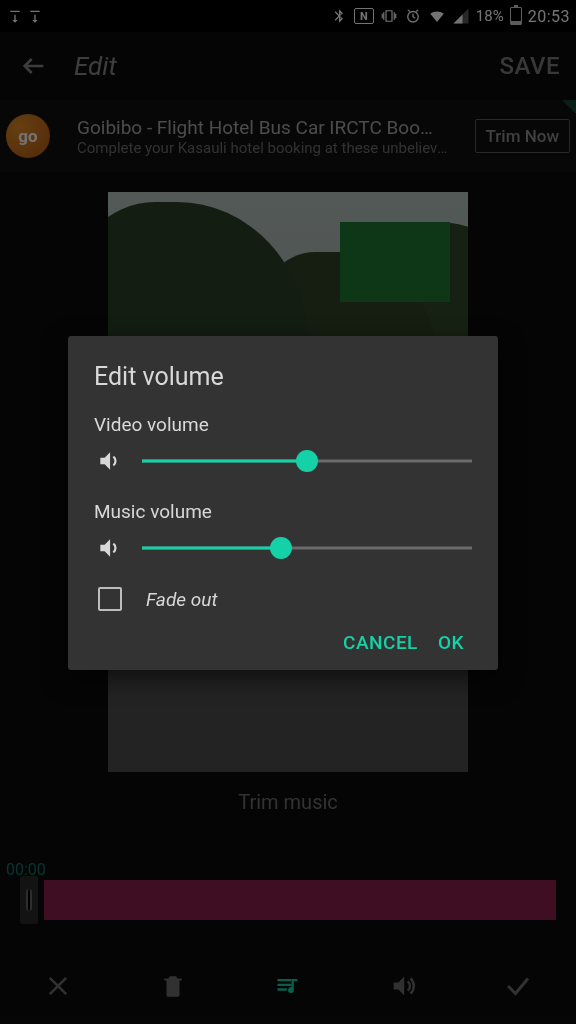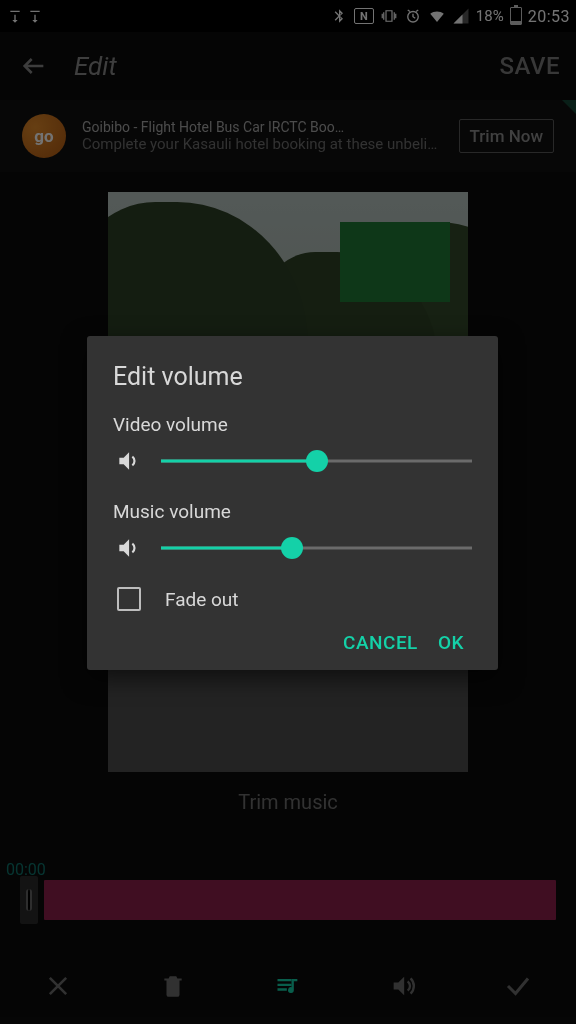--- a/index.html
+++ b/index.html
@@ -16,24 +16,24 @@
   .statusbar .batt::after { content:""; position:absolute; bottom:0; left:0; right:0; height:18%; background:#ccc; }
   .statusbar .time { font-weight: 400; letter-spacing: .5px; }
 
   
   .toolbar { height: 68px; display: flex; align-items: center; padding: 0 16px; color: #8f8f8f; }
   .toolbar .back { width: 36px; height: 36px; display:flex; align-items:center; justify-content:center; }
   .toolbar .title { font-size: 26px; color: #8a8a8a; margin-left: 22px; font-weight: 400; font-style: italic; }
   .toolbar .save { margin-left: auto; font-size: 24px; letter-spacing: .5px; color: #7c7c7c; font-weight: 500; }
 
   
-  .adbanner { height: 72px; background: #111; display: flex; align-items: center; padding: 6px 22px; gap: 16px; position: relative; }
+  .adbanner { height: 72px; background: #111; display: flex; align-items: center; padding: 6px 6px; gap: 27px; position: relative; }
   .adbanner .logo { width: 44px; height:44px; border-radius: 50%; background: radial-gradient(circle at 30% 30%, #e38b2a, #b45b12); display:flex; align-items:center; justify-content:center; color:#fff; font-weight:700; font-size:17px; }
   .adbanner .text { flex:1; overflow:hidden; }
-  .adbanner .text .t1 { color:#a8a8a8; font-size:14px; white-space:nowrap; overflow:hidden; text-overflow:ellipsis; }
+  .adbanner .text .t1 { color:#a8a8a8; font-size:19px; white-space:nowrap; overflow:hidden; text-overflow:ellipsis; }
   .adbanner .text .t2 { color:#6f6f6f; font-size:15px; white-space:nowrap; overflow:hidden; text-overflow:ellipsis; }
   .adbanner .cta { border:1px solid #5a5a5a; color:#8e8e8e; padding:6px 10px; border-radius:2px; font-size:17px; font-weight:500; }
   .adbanner .adcorner { position:absolute; top:0; right:0; width:0;height:0; border-left:14px solid transparent; border-top:14px solid #1aa77a; opacity:.35; }
 
   
   .videoarea { position:absolute; top: 172px; left: 0; right: 0; bottom: 0; }
   .preview { margin: 20px auto 0; width: 360px; height: 580px; background: linear-gradient(#4b5a4c, #5b6757); position: relative; overflow:hidden; }
   .preview .sky { position:absolute; top:0;left:0;right:0;height:60%; background: linear-gradient(#b9c6c1,#9aa79f); }
   .preview .foliage { position:absolute; top:10px; left:-40px; width:240px; height:260px; background:#2e4126; border-radius:40% 60% 50% 50%; box-shadow: 160px 20px 0 -30px #304427, 260px 0px 0 -20px #344a2a; }
   .preview .sign { position:absolute; top:30px; right:18px; width:110px; height:80px; background:#1f7b37; }
@@ -48,30 +48,30 @@
   .timeline .track { flex:1; height:40px; background:#8e1f4c; margin-left:6px; border-radius:1px; }
 
   
   .bottombar { position:absolute; bottom:0; left:0; right:0; height:76px; display:flex; align-items:center; justify-content:space-around; }
   .bottombar .btn { width:40px; height:40px; display:flex; align-items:center; justify-content:center; color:#6f6f6f; }
 
   
   .scrim { position:absolute; inset:0; background: rgba(0,0,0,0.55); }
 
   
-  .dialog { position:absolute; left:87px; right:78px; top:336px; background:#333333; border-radius:3px; padding: 26px 26px 16px; box-shadow: 0 8px 24px rgba(0,0,0,.6); }
+  .dialog { position:absolute; left:68px; right:78px; top:336px; background:#333333; border-radius:3px; padding: 26px 26px 16px; box-shadow: 0 8px 24px rgba(0,0,0,.6); }
   .dialog h2 { color:#d8d8d8; font-size:25px; font-weight:400; margin-bottom: 22px; }
   .labelrow { color:#d8d8d8; font-size:19px; margin-bottom:10px; }
   .sliderrow { display:flex; align-items:center; gap:18px; margin-bottom:24px; }
   .sliderrow .spk { width:30px; height:30px; color:#d8d8d8; display:flex; align-items:center; justify-content:center; }
   .slider { position:relative; flex:1; height:24px; }
   .slider .track { position:absolute; left:0; right:0; top:50%; height:3px; background:#6b6b6b; transform:translateY(-50%); }
   .slider .fill { position:absolute; left:0; top:50%; height:3px; background:#14d1a8; transform:translateY(-50%); }
   .slider .thumb { position:absolute; top:50%; width:22px; height:22px; background:#14d1a8; border-radius:50%; transform:translate(-50%,-50%); }
-  .checkrow { display:flex; align-items:center; gap:24px; margin-top:6px; margin-bottom:20px; }
+  .checkrow { display:flex; align-items:center; gap:24px; margin-top:6px; margin-bottom:20px;font-style:italic; }
   .checkrow .box { width:24px; height:24px; border:2.5px solid #bdbdbd; border-radius:2px; margin-left:4px; }
   .checkrow .lbl { color:#d8d8d8; font-size:19px; }
   .dlgbtns { display:flex; justify-content:flex-end; gap:20px; padding-right:8px; }
   .dlgbtns span { color:#14d1a8; font-size:19px; font-weight:500; letter-spacing:.5px; cursor:pointer; }
 
   svg { display:block; }
 </style>
 </head>
 <body>
 

